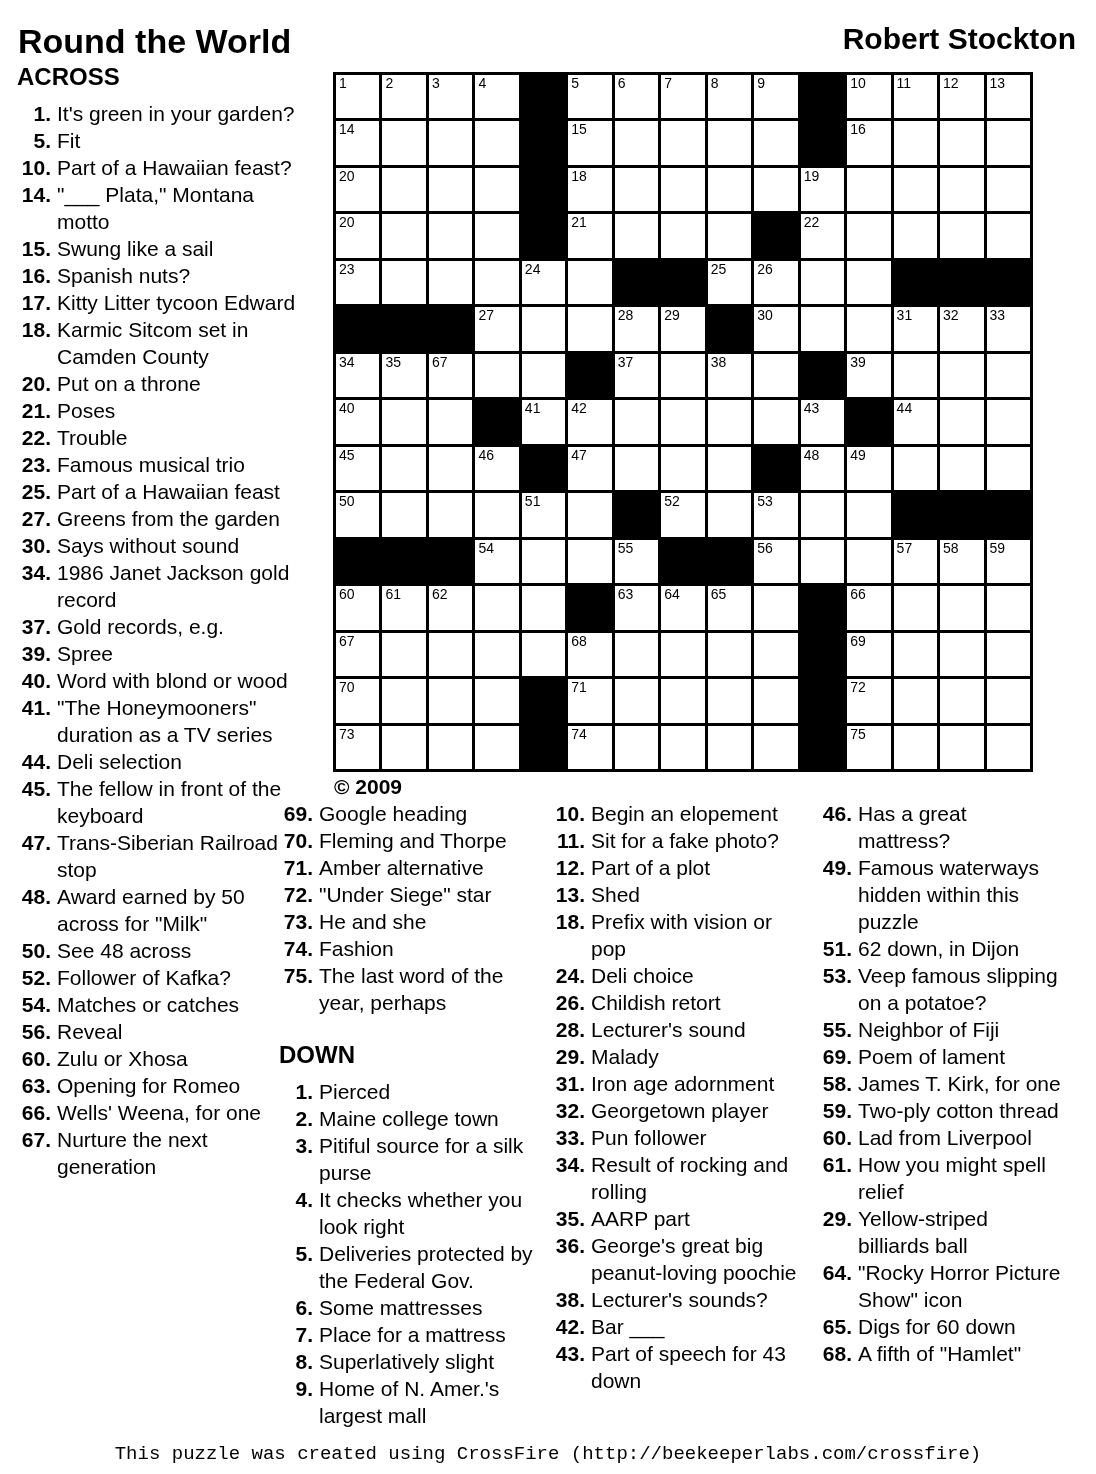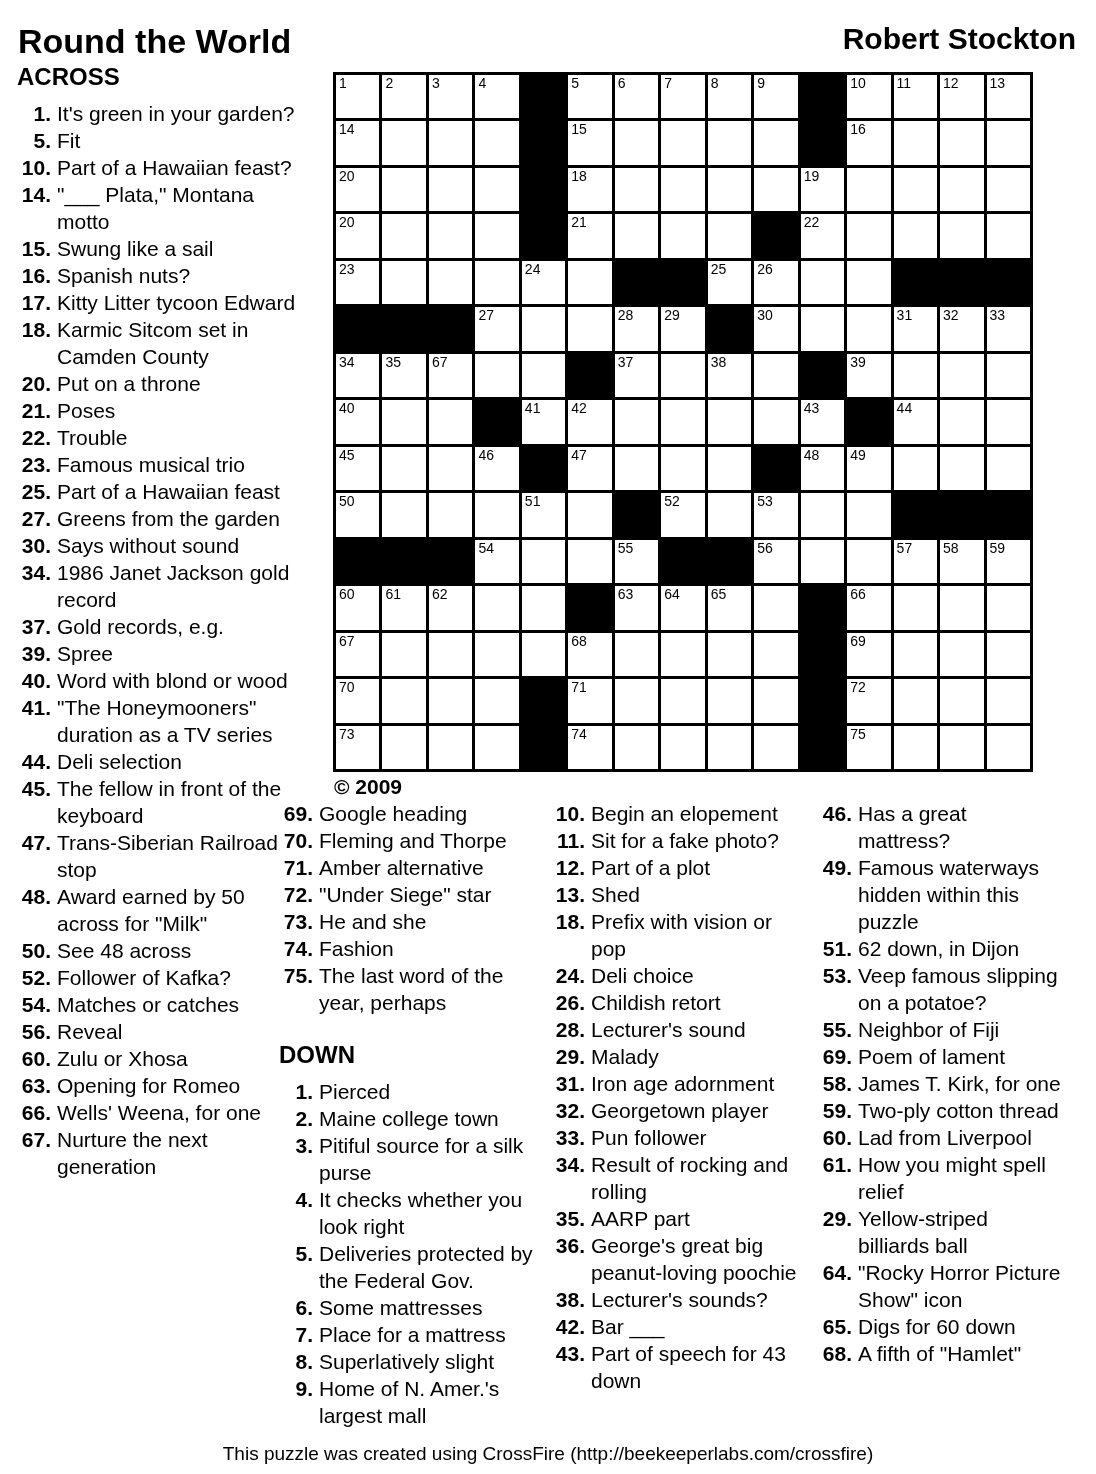--- a/index.html
+++ b/index.html
@@ -40,21 +40,21 @@
   .cellnum {
     position:absolute; top:0px; left:3px;
     font-size:14px; line-height:16px; font-weight:normal;
   }
   .copyright {
     position:absolute; left:334px; top:775px;
     font-size:21px; font-weight:bold;
   }
   .footer {
     position:absolute; left:0; top:1443px; width:100%;
-    text-align:center; font-family:Liberation Sans, sans-serif; font-size:19px;
+    text-align:center; font-family:Liberation Mono, monospace; font-size:19px;
   }
 </style>
 </head>
 <body>
 
 <div class="page">
 
   <div class="title">Round the World</div>
   <div class="author">Robert Stockton</div>
 

